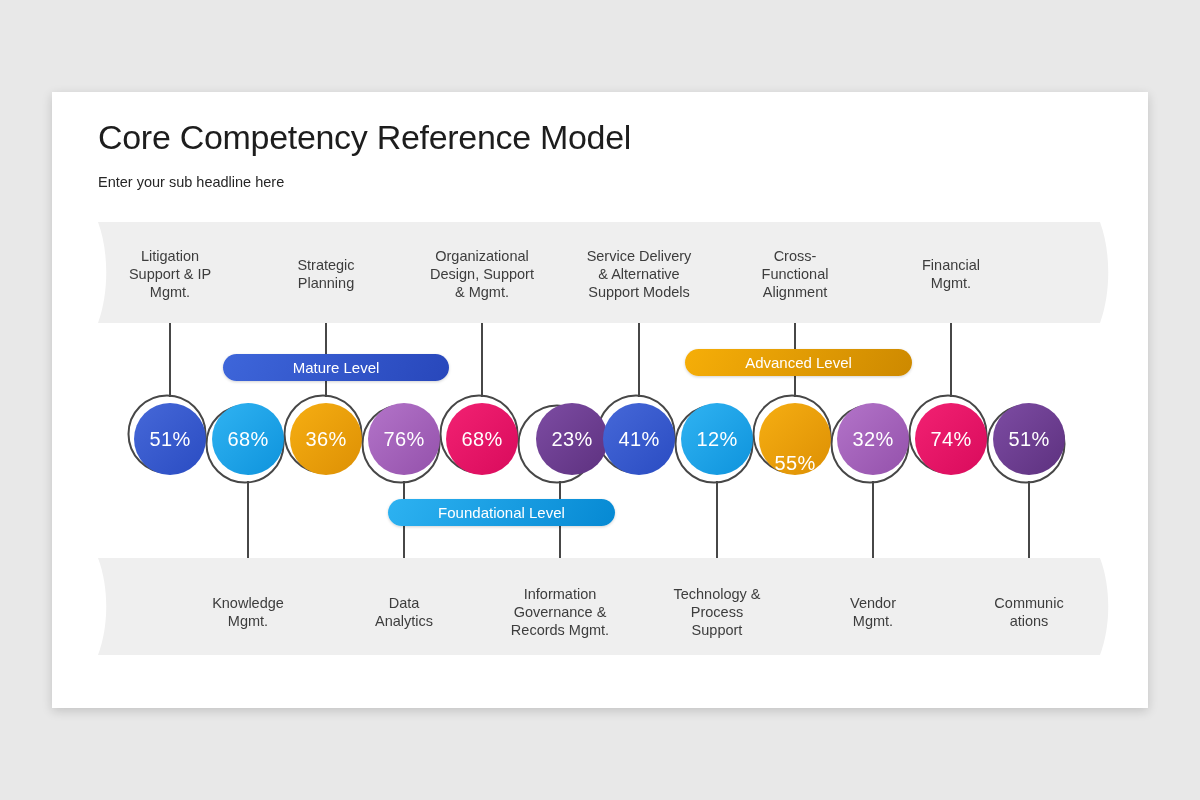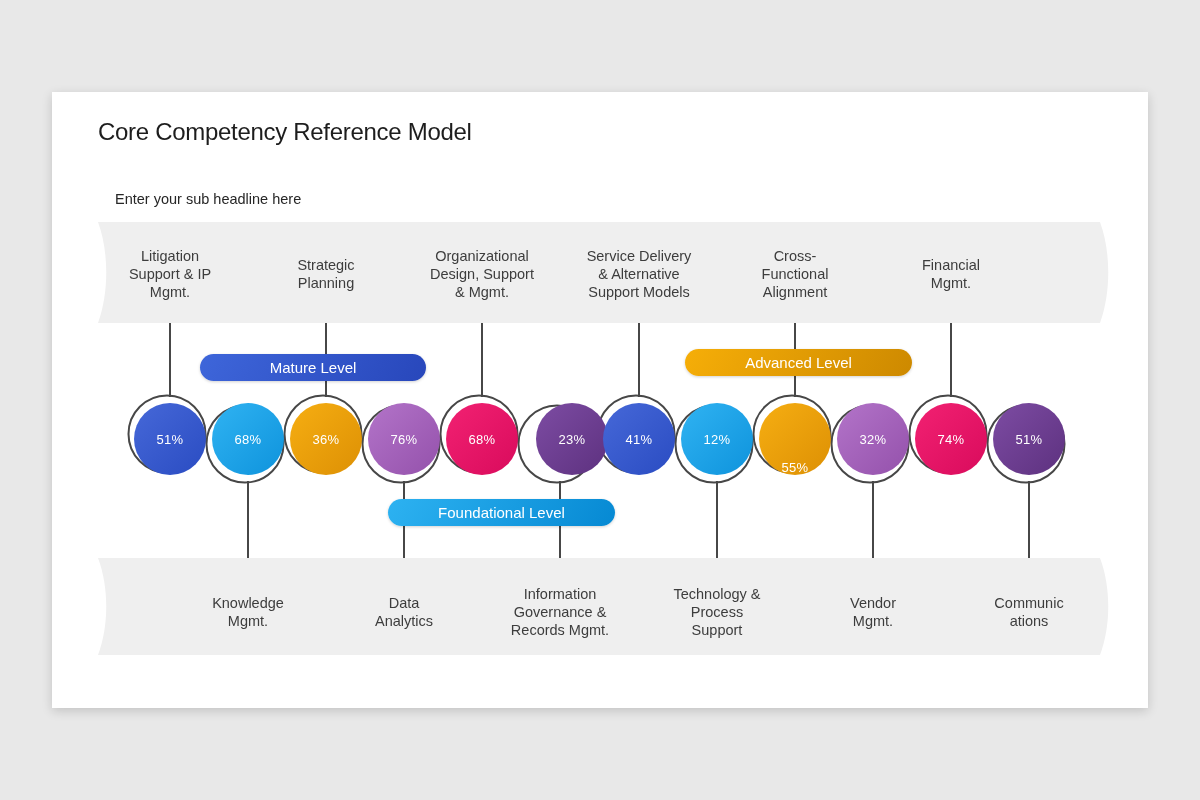--- a/index.html
+++ b/index.html
@@ -8,38 +8,38 @@
     background:#e8e8e8;
     font-family:"Liberation Sans",sans-serif;
   }
   .card{
     position:absolute;left:52px;top:92px;width:1096px;height:616px;
     background:#ffffff;box-shadow:0 3px 10px rgba(0,0,0,.16);
     z-index:0;
   }
   .title{
     position:absolute;left:98px;top:118px;margin:0;z-index:2;
-    font-size:24px;font-weight:500;color:#1d1d1d;letter-spacing:-0.3px;
+    font-size:34px;font-weight:500;color:#1d1d1d;letter-spacing:-0.3px;
   }
   .subtitle{
-    position:absolute;left:98px;top:174px;margin:17px;z-index:2;
+    position:absolute;left:98px;top:174px;margin:0;z-index:2;
     font-size:14.5px;font-weight:400;color:#262626;
   }
   svg.diagram{position:absolute;left:0;top:0;width:1200px;height:800px;z-index:1}
   .tlabel,.blabel{
     position:absolute;width:170px;height:80px;z-index:2;
     display:flex;align-items:center;justify-content:center;text-align:center;
     font-size:14.5px;line-height:18px;color:#3d3d3d;white-space:pre-line;
   }
   .tlabel{top:234px}
   .blabel{top:572px}
   .circle{
     position:absolute;top:403px;width:72px;height:72px;border-radius:50%;z-index:3;
     display:flex;align-items:center;justify-content:center;
-    color:#ffffff;font-size:13px;font-weight:500;letter-spacing:.3px;
+    color:#ffffff;font-size:20px;font-weight:500;letter-spacing:.3px;
   }
   .pill{
     position:absolute;height:27px;border-radius:14px;z-index:4;
     display:flex;align-items:center;justify-content:center;
     color:#ffffff;font-size:15px;font-weight:400;
     box-shadow:0 1px 3px rgba(0,0,0,.18);
   }
   .pill-mature{left:200px;top:354px;width:226px}
   .pill-advanced{left:685px;top:349px;width:227px}
   .pill-foundational{left:388px;top:499px;width:227px}
@@ -151,21 +151,21 @@
 <div class="circle" style="left: 837px; background: linear-gradient(135deg, rgb(179, 116, 201), rgb(148, 81, 171));">
     <span>32%</span>
   </div>
 <div class="circle" style="left: 915px; background: linear-gradient(135deg, rgb(242, 33, 114), rgb(217, 11, 92));">
     <span>74%</span>
   </div>
 <div class="circle" style="left: 993px; background: linear-gradient(135deg, rgb(125, 76, 163), rgb(93, 49, 127));">
     <span>51%</span>
   </div>
 
-<div class="pill pill-mature" style="background: linear-gradient(120deg, rgb(62, 102, 218), rgb(40, 71, 187));">
+<div class="pill pill-mature" style="background: linear-gradient(120deg, rgb(62, 102, 218), rgb(40, 71, 187)); margin-left: 23px;">
     <span>Mature Level</span>
   </div>
 <div class="pill pill-advanced" style="background: linear-gradient(120deg, rgb(246, 174, 8), rgb(205, 137, 0));">
     <span>Advanced Level</span>
   </div>
 <div class="pill pill-foundational" style="background: linear-gradient(120deg, rgb(45, 178, 241), rgb(6, 137, 211));">
     <span>Foundational Level</span>
   </div>
 
 </body></html>

